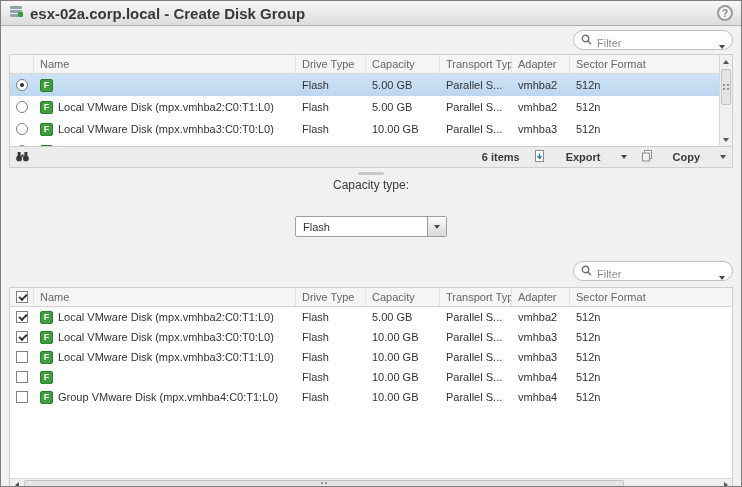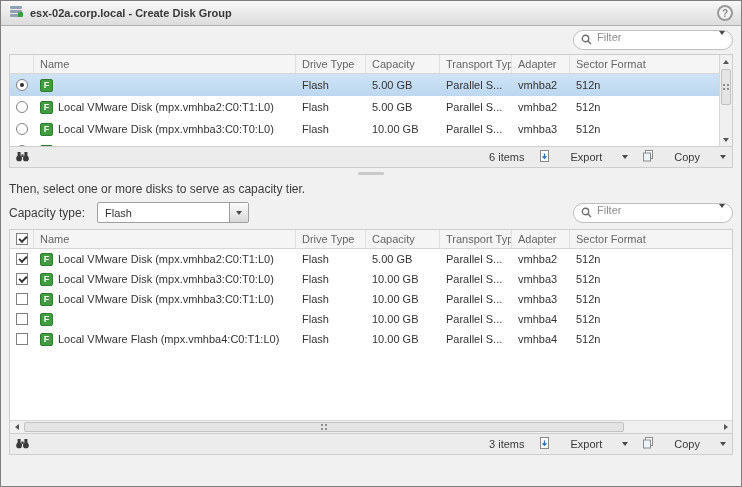--- a/index.html
+++ b/index.html
@@ -2,31 +2,31 @@
 <html><head>
 <meta charset="utf-8">
 <style>
   * { box-sizing: border-box; margin: 0; padding: 0; }
   body { font-family: "Liberation Sans", sans-serif; background: #fff; }
   .dialog { width: 742px; height: 487px; border: 1px solid #7f7f7f; background: #f1f1f1; overflow: hidden; }
 
   
   .titlebar { height: 25px; background: linear-gradient(#f8f8f8, #dcdcdc); border-bottom: 1px solid #b0b0b0;
               display: flex; align-items: center; gap: 6px; padding: 0 8px; }
-  .titlebar .title { font-size: 11px; font-weight: bold; color: #383838; }
+  .titlebar .title { font-size: 15px; font-weight: bold; color: #383838; }
   .help-btn { margin-left: auto; width: 16px; height: 16px; border-radius: 50%; border: 2px solid #9a9a9a;
               color: #8a8a8a; font-size: 10px; font-weight: bold; display: flex; align-items: center; justify-content: center; background: #f3f3f3; }
 
   .body { padding: 4px 8px 0 8px; }
   .instruction { font-size: 12px; color: #3c3c3c; margin: 4px 0 6px; }
 
   
   .filter-row { display: flex; justify-content: flex-end; margin-bottom: 4px; }
   .filterbox { width: 160px; height: 20px; background: #fff; border: 1px solid #bfbfbf; border-radius: 10px;
-               display: flex; align-items: flex-start; padding: 0 7px; gap: 5px; }
+               display: flex; align-items: flex-end; padding: 0 7px; gap: 5px; }
   .filterbox input { border: 0; outline: 0; flex: 1; min-width: 0; font: 11px "Liberation Sans", sans-serif; color: #444; background: transparent; }
   .filterbox input::placeholder { color: #8e8e8e; }
   .table { border: 1px solid #cecece; background: #fff; position: relative; }
   .thead, .row { display: grid; grid-template-columns: 24px 262px 70px 74px 72px 58px auto; align-items: center; }
   .thead { height: 19px; background: #f5f5f5; border-bottom: 1px solid #d6d6d6; color: #666; font-size: 11px; }
   .th { height: 100%; display: flex; align-items: center; padding: 0 6px; border-right: 1px solid #e2e2e2; white-space: nowrap; overflow: hidden; }
   .th:last-child { border-right: 0; }
   .row { font-size: 11px; color: #333; background: #fff; }
   .cache-body .row { height: 22px; }
   .cap-body .row { height: 20px; }
@@ -61,30 +61,30 @@
   .tri.down  { border-left: 3px solid transparent; border-right: 3px solid transparent; border-top: 4px solid #555; }
   .tri.left  { border-top: 3px solid transparent; border-bottom: 3px solid transparent; border-right: 4px solid #555; }
   .tri.right { border-top: 3px solid transparent; border-bottom: 3px solid transparent; border-left: 4px solid #555; }
   .grip { position: relative; width: 6px; height: 6px; }
   .grip::before { content: ""; position: absolute; width: 2px; height: 2px; background: #8f8f8f;
                   box-shadow: 4px 0 0 #8f8f8f, 0 4px 0 #8f8f8f, 4px 4px 0 #8f8f8f; }
 
   
   .tfoot { height: 21px; background: #ececec; border: 1px solid #cecece; border-top: 0; display: flex; align-items: center;
            padding: 0 6px; font-size: 11px; color: #3a3a3a; }
-  .right-group { margin-left: auto; display: flex; align-items: center; gap: 14px; }
+  .right-group { margin-left: auto; display: flex; align-items: center; gap: 14px; font-weight: bold; }
   .menu-btn { display: flex; align-items: center; gap: 20px; cursor: default; }
   .caret { width: 0; height: 0; border-left: 3.5px solid transparent; border-right: 3.5px solid transparent; border-top: 4px solid #4a4a4a; }
 
   
   .splitter { height: 10px; display: flex; align-items: center; justify-content: center; }
   .splitter .handle { width: 26px; height: 3px; background: #c9c9c9; border-radius: 2px; }
 
   
-  .cap-row { display: flex; align-items: center; gap: 12px; margin: 0 0 6px; }
+  .cap-row { display: flex; align-items: center; gap: 24px; margin: 0 0 6px; flex-direction: column; }
   .cap-label { font-size: 12px; color: #3c3c3c; }
   .select { width: 152px; height: 21px; border: 1px solid #9f9f9f; border-radius: 2px; background: #fff; display: flex; overflow: hidden; }
   .select .value { flex: 1; padding: 0 7px; font-size: 11px; color: #333; display: flex; align-items: center; }
   .select .arrow-seg { width: 19px; border-left: 1px solid #9f9f9f; background: linear-gradient(#fbfbfb, #d9d9d9);
                        display: flex; align-items: center; justify-content: center; }
   .cap-row .filterbox { margin-left: auto; }
 
   .cap-table-area { position: relative; height: 205px; border: 1px solid #cecece; background: #fff; }
 </style>
 </head>
@@ -235,21 +235,20 @@
           <span>Copy</span>
           <span class="caret"></span>
         </span>
       </div>
     </div>
 
     <div class="splitter">
         <div class="handle"></div>
       </div>
 
-    <div class="instruction">Then, select one or more disks to serve as capacity tier.</div>
 
     <div class="cap-row">
       <span class="cap-label">Capacity type:</span>
       <div class="select">
         <span class="value">Flash</span>
         <span class="arrow-seg">
             <span class="caret"></span>
           </span>
       </div>
       <div class="filterbox">
@@ -336,21 +335,21 @@
           <div class="cell">vmhba4</div>
           <div class="cell">512n</div>
         </div>
 
         <div class="row">
           <div class="cell center">
               <span class="checkbox"></span>
             </div>
           <div class="cell">
               <span class="disk-icon">F</span>
-              <span>Local VMware Flash (mpx.vmhba4:C0:T1:L0)</span>
+              <span>Group VMware Disk (mpx.vmhba4:C0:T1:L0)</span>
             </div>
           <div class="cell">Flash</div>
           <div class="cell">10.00 GB</div>
           <div class="cell">Parallel S...</div>
           <div class="cell">vmhba4</div>
           <div class="cell">512n</div>
         </div>
 
       </div>
 

